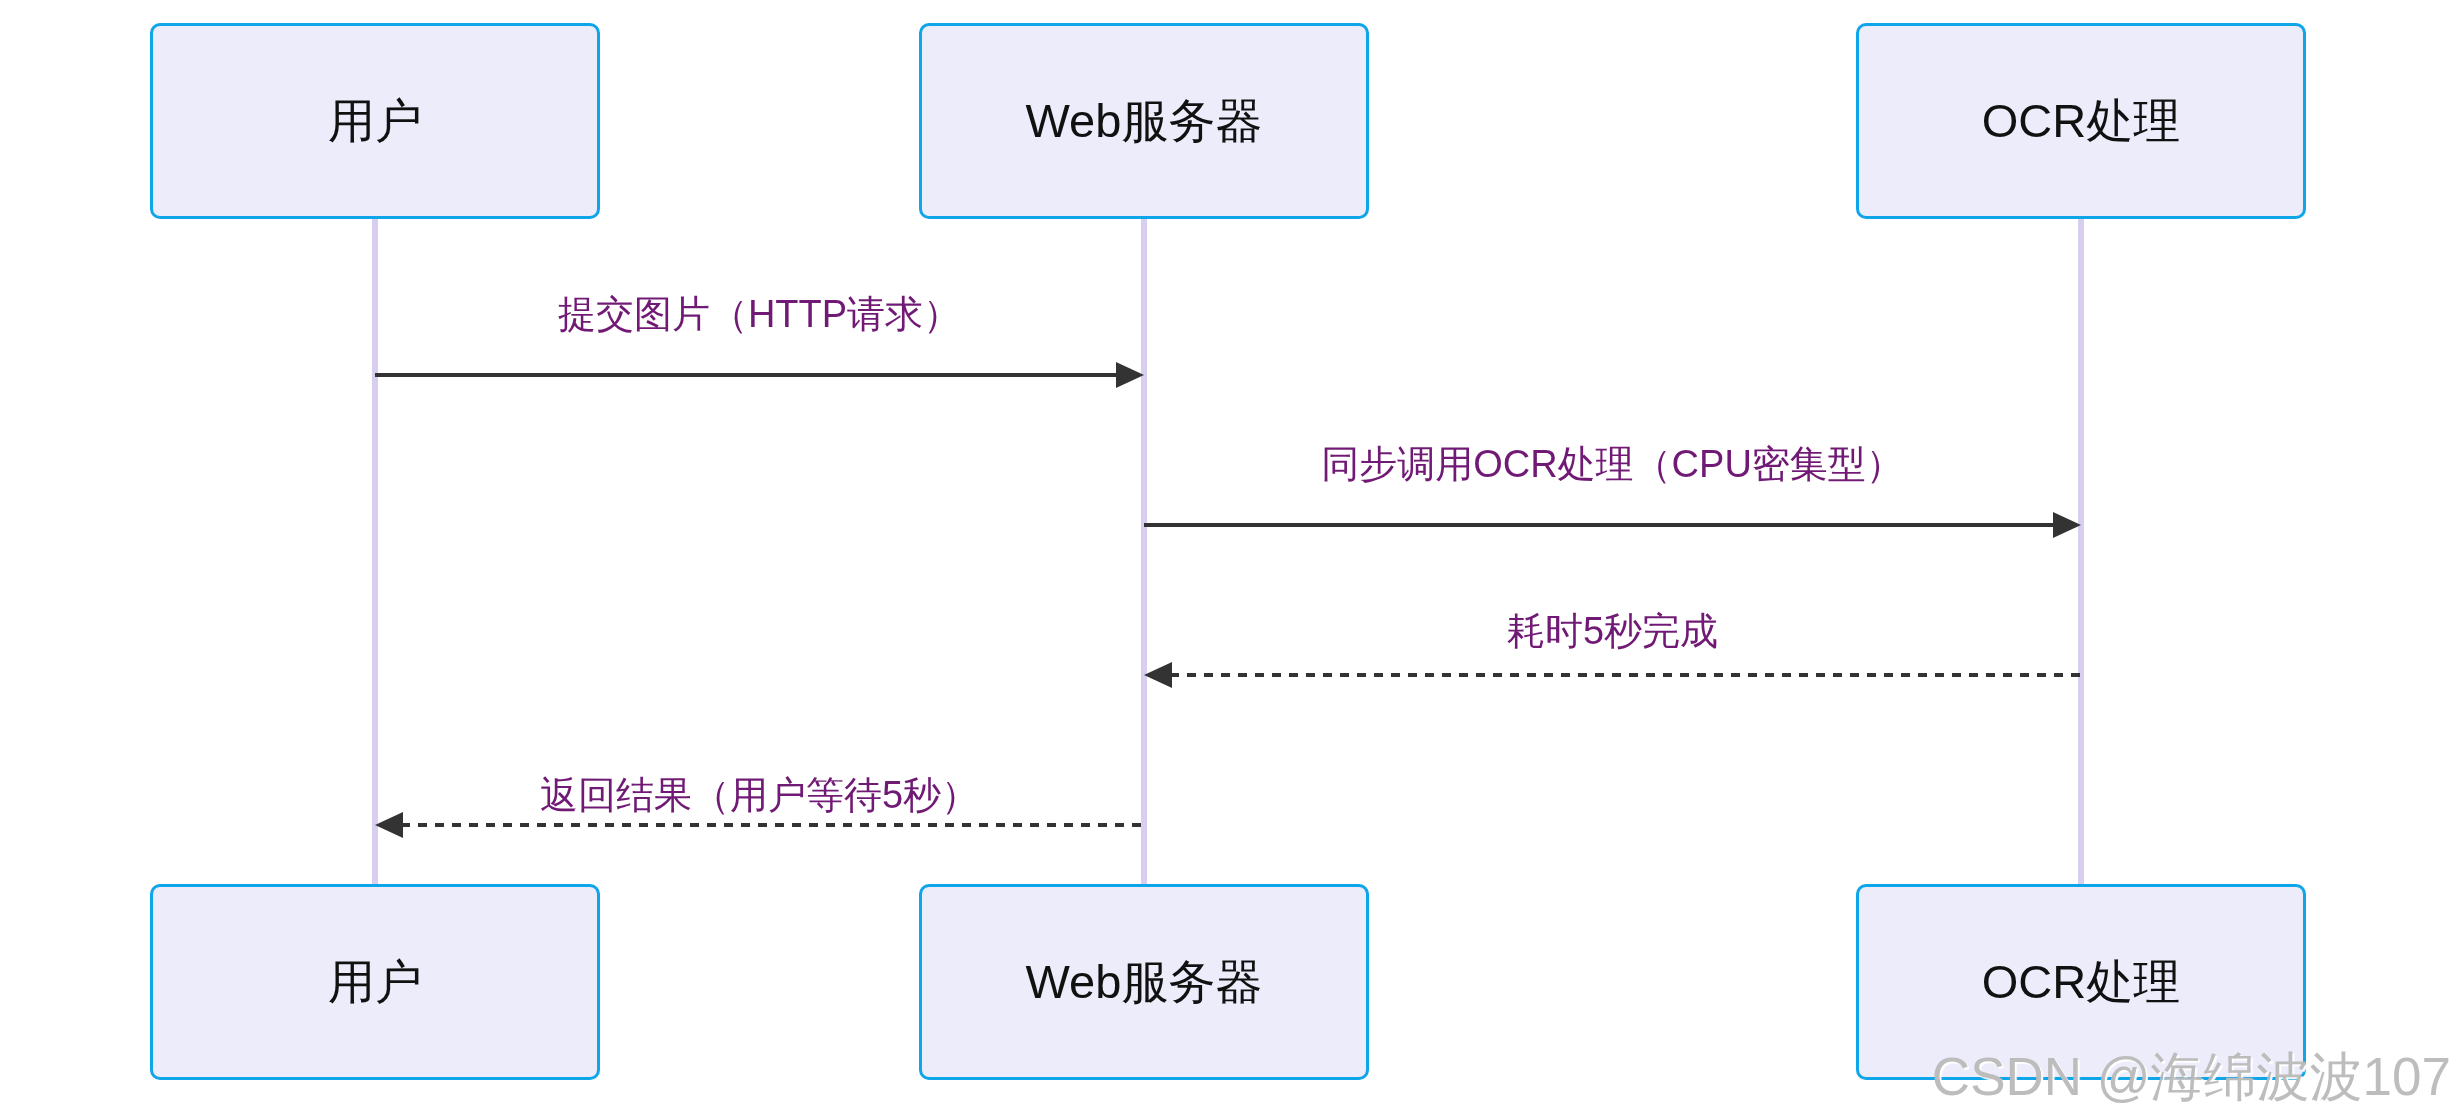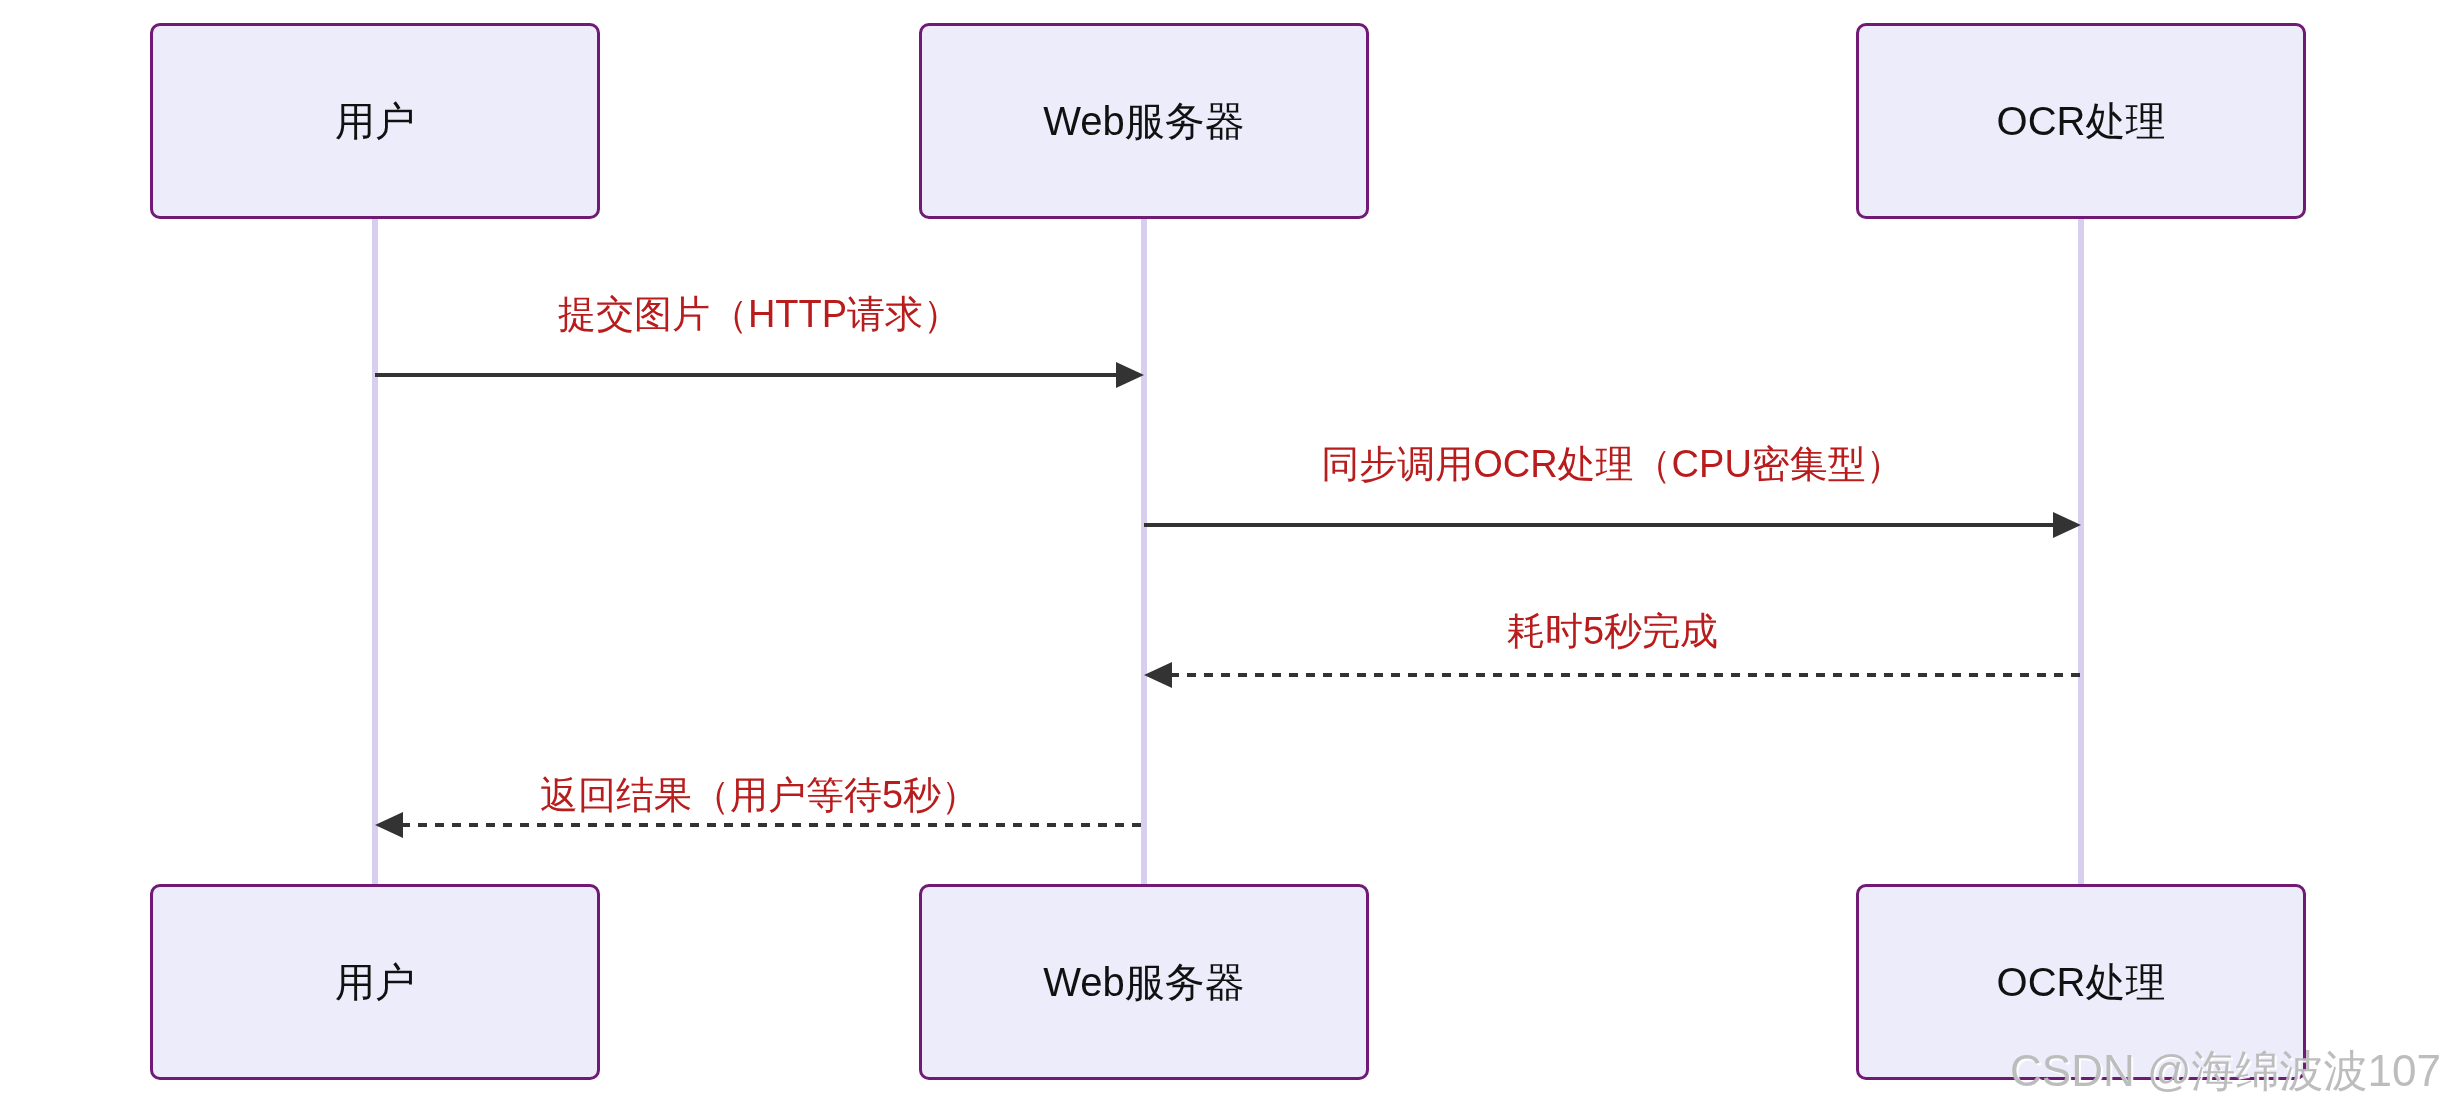--- a/index.html
+++ b/index.html
@@ -13,27 +13,27 @@
     width: 2457px;
     height: 1113px;
     background: #ffffff;
     overflow: hidden;
   }
   .actor {
     position: absolute;
     width: 450px;
     height: 196px;
     background: #ececfb;
-    border: 3px solid #701a75;
+    border: 3px solid #0ea5e9;
     border-radius: 10px;
     box-sizing: border-box;
     display: flex;
     align-items: center;
     justify-content: center;
-    font-size: 40px;
+    font-size: 47px;
     color: #111111;
   }
   .actor.top { top: 23px; }
   .actor.bottom { top: 884px; }
   .actor.a1 { left: 150px; }
   .actor.a2 { left: 919px; }
   .actor.a3 { left: 1856px; }
 
   .lifeline {
     position: absolute;
@@ -43,21 +43,21 @@
     background: #d8cff0;
   }
   .lifeline.l1 { left: 372px; }
   .lifeline.l2 { left: 1141px; }
   .lifeline.l3 { left: 2078px; }
 
   .msg-label {
     position: absolute;
     text-align: center;
     font-size: 38px;
-    color: #b91c1c;
+    color: #701a75;
     line-height: 48px;
   }
   .msg-label.m1 { left: 375px; width: 769px; top: 290px; }
   .msg-label.m2 { left: 1144px; width: 937px; top: 440px; }
   .msg-label.m3 { left: 1144px; width: 937px; top: 590px; margin-top: 17px; }
   .msg-label.m4 { left: 375px; width: 769px; top: 771px; }
 
   .msg-line {
     position: absolute;
     height: 4px;
@@ -80,23 +80,23 @@
   }
   .arrowhead.right { border-left: 28px solid #333333; }
   .arrowhead.left  { border-right: 28px solid #333333; }
   .arrowhead.h1 { left: 1116px; top: 362px; }
   .arrowhead.h2 { left: 2053px; top: 512px; }
   .arrowhead.h3 { left: 1144px; top: 662px; }
   .arrowhead.h4 { left: 375px;  top: 812px; }
 
   .watermark {
     position: absolute;
-    right: 16px;
+    right: 6px;
     top: 1042px;
-    font-size: 44px;
+    font-size: 53px;
     color: rgba(185, 185, 185, 0.95);
     text-shadow: 2px 2px 1px #ffffff;
     white-space: nowrap;
   }
 </style>
 </head>
 <body>
 
 <div id="stage">
 

